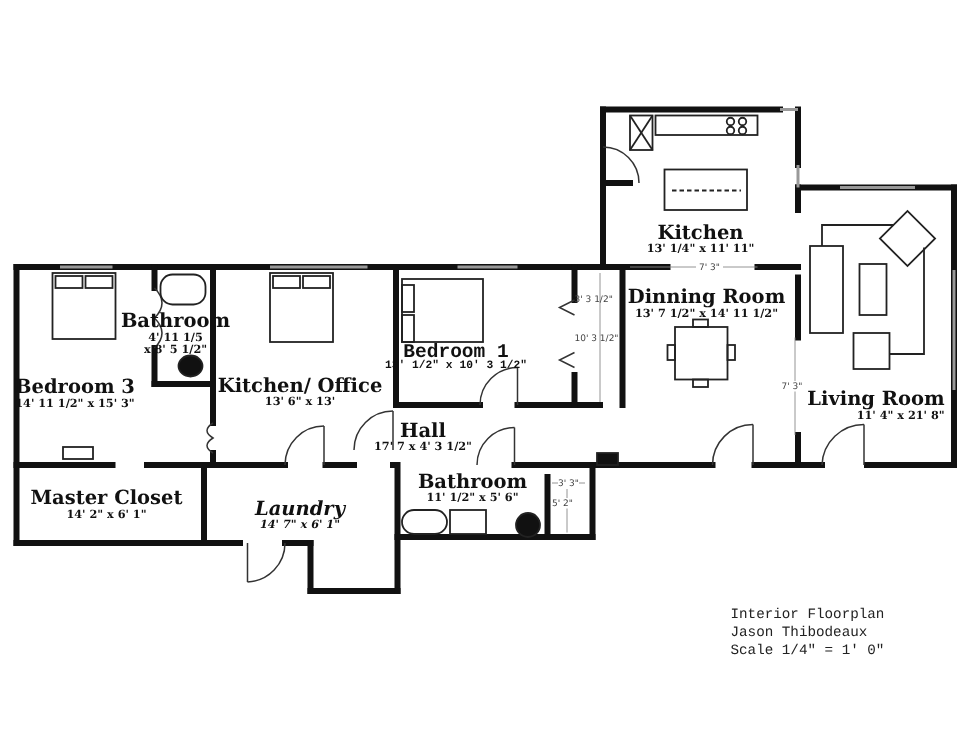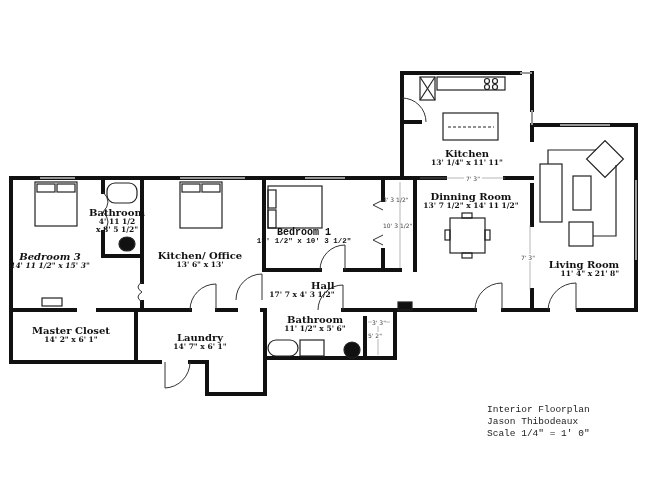--- a/index.html
+++ b/index.html
@@ -1,19 +1,19 @@
 <!DOCTYPE html>
 <html><head>
 <meta charset="utf-8">
 <style>
   html, body { margin: 0; padding: 0; background: #ffffff; }
   body { width: 650px; height: 503px; position: relative; overflow: hidden; font-family: "DejaVu Serif", serif; }
   #plan { position: absolute; left: 0; top: 0; width: 650px; height: 503px; }
   .room-label { position: absolute; text-align: center; color: #111; font-family: "DejaVu Serif", serif; line-height: 1.0; transform: translateX(-50%); white-space: nowrap; }
-  .room-label .name { font-size: 10px; font-weight: bold; display: block; }
+  .room-label .name { font-size: 13px; font-weight: bold; display: block; }
   .room-label .dims { font-size: 7.5px; font-weight: bold; display: block; }
   .dim-text { position: absolute; font-family: "DejaVu Sans", sans-serif; font-size: 6px; color: #444; white-space: nowrap; }
   #titleblock { position: absolute; left: 487px; top: 404px; font-family: Liberation Mono, monospace; font-size: 9.5px; line-height: 12px; color: #222; }
   #titleblock div { white-space: nowrap; }
 </style>
 </head>
 <body>
 
 <svg id="plan" viewBox="0 0 650 503" xmlns="http://www.w3.org/2000/svg">
   <g stroke="#111" stroke-width="4" fill="none" stroke-linecap="square">
@@ -145,27 +145,27 @@
 
   <g stroke="#888" stroke-width="0.6">
     <line x1="400" y1="182" x2="400" y2="268"></line>
     <line x1="420" y1="178" x2="505" y2="178"></line>
     <line x1="530" y1="225" x2="530" y2="290"></line>
     <line x1="368" y1="322" x2="390" y2="322"></line>
     <line x1="378" y1="322" x2="378" y2="355"></line>
   </g>
 </svg>
 
-<div class="room-label" style="left:50px; top:252px;font-style:italic;">
+<div class="room-label" style="left:50px; top:252px;">
   <span class="name">Bedroom 3</span>
   <span class="dims">14' 11 1/2" x 15' 3"</span>
 </div>
 <div class="room-label" style="left:117px; top:208px; font-size:6px;">
   <span class="name">Bathroom</span>
-  <span class="dims">4' 11 1/2</span>
+  <span class="dims">4' 11 1/5</span>
   <span class="dims">x 8' 5 1/2"</span>
 </div>
 <div class="room-label" style="left:200px; top:251px;">
   <span class="name">Kitchen/ Office</span>
   <span class="dims">13' 6" x 13'</span>
 </div>
 <div class="room-label" style="left:304px; top:228px;font-family:Liberation Mono, monospace;">
   <span class="name">Bedroom 1</span>
   <span class="dims">13' 1/2" x 10' 3 1/2"</span>
 </div>
@@ -174,29 +174,29 @@
   <span class="dims">13' 1/4" x 11' 11"</span>
 </div>
 <div class="room-label" style="left:471px; top:192px;">
   <span class="name">Dinning Room</span>
   <span class="dims">13' 7 1/2" x 14' 11 1/2"</span>
 </div>
 <div class="room-label" style="left:584px; top:260px;text-align:right;">
   <span class="name">Living Room</span>
   <span class="dims">11' 4" x 21' 8"</span>
 </div>
-<div class="room-label" style="left:302px; top:281px;text-align:right;">
+<div class="room-label" style="left:282px; top:281px;">
   <span class="name">Hall</span>
   <span class="dims">17' 7 x 4' 3 1/2"</span>
 </div>
 <div class="room-label" style="left:71px; top:326px;">
   <span class="name">Master Closet</span>
   <span class="dims">14' 2" x 6' 1"</span>
 </div>
-<div class="room-label" style="left:200px; top:333px;">
+<div class="room-label" style="left:200px; top:333px;font-style:italic;">
   <span class="name">Laundry</span>
   <span class="dims">14' 7" x 6' 1"</span>
 </div>
 <div class="room-label" style="left:315px; top:315px;">
   <span class="name">Bathroom</span>
   <span class="dims">11' 1/2" x 5' 6"</span>
 </div>
 
 <span class="dim-text" style="left:383px; top:196px;">3' 3 1/2"</span>
 <span class="dim-text" style="left:383px; top:222px;">10' 3 1/2"</span>

